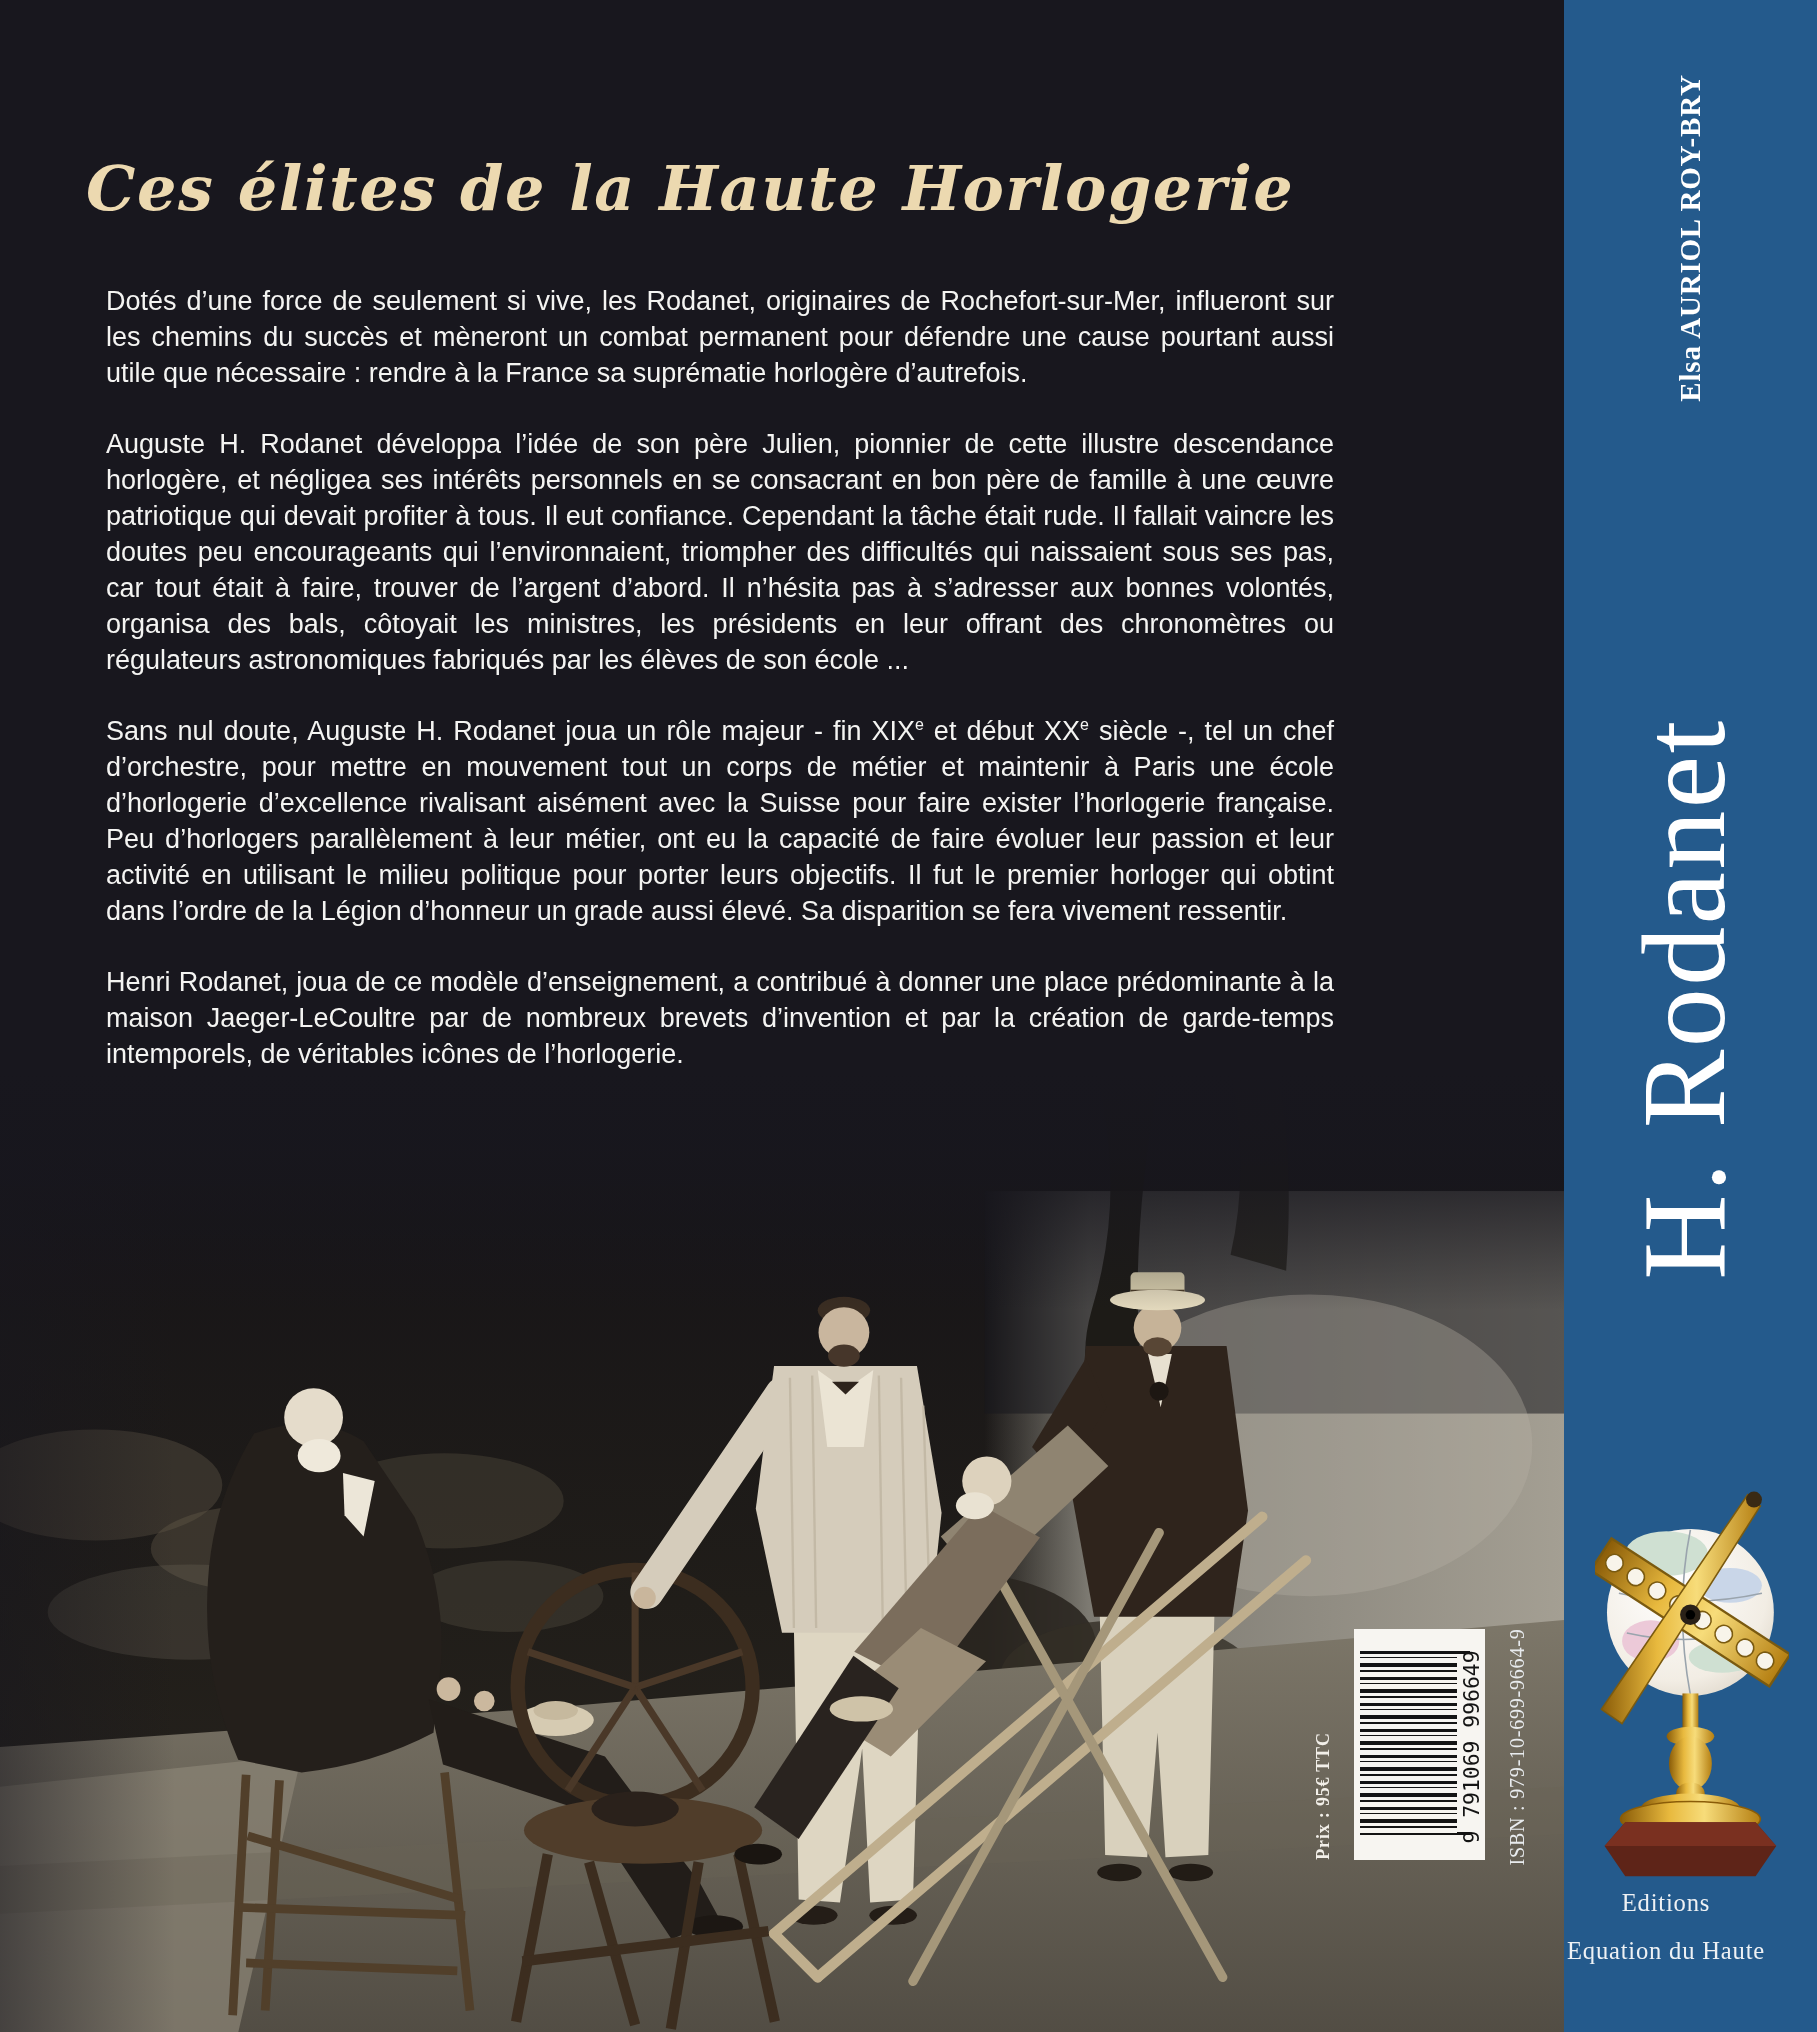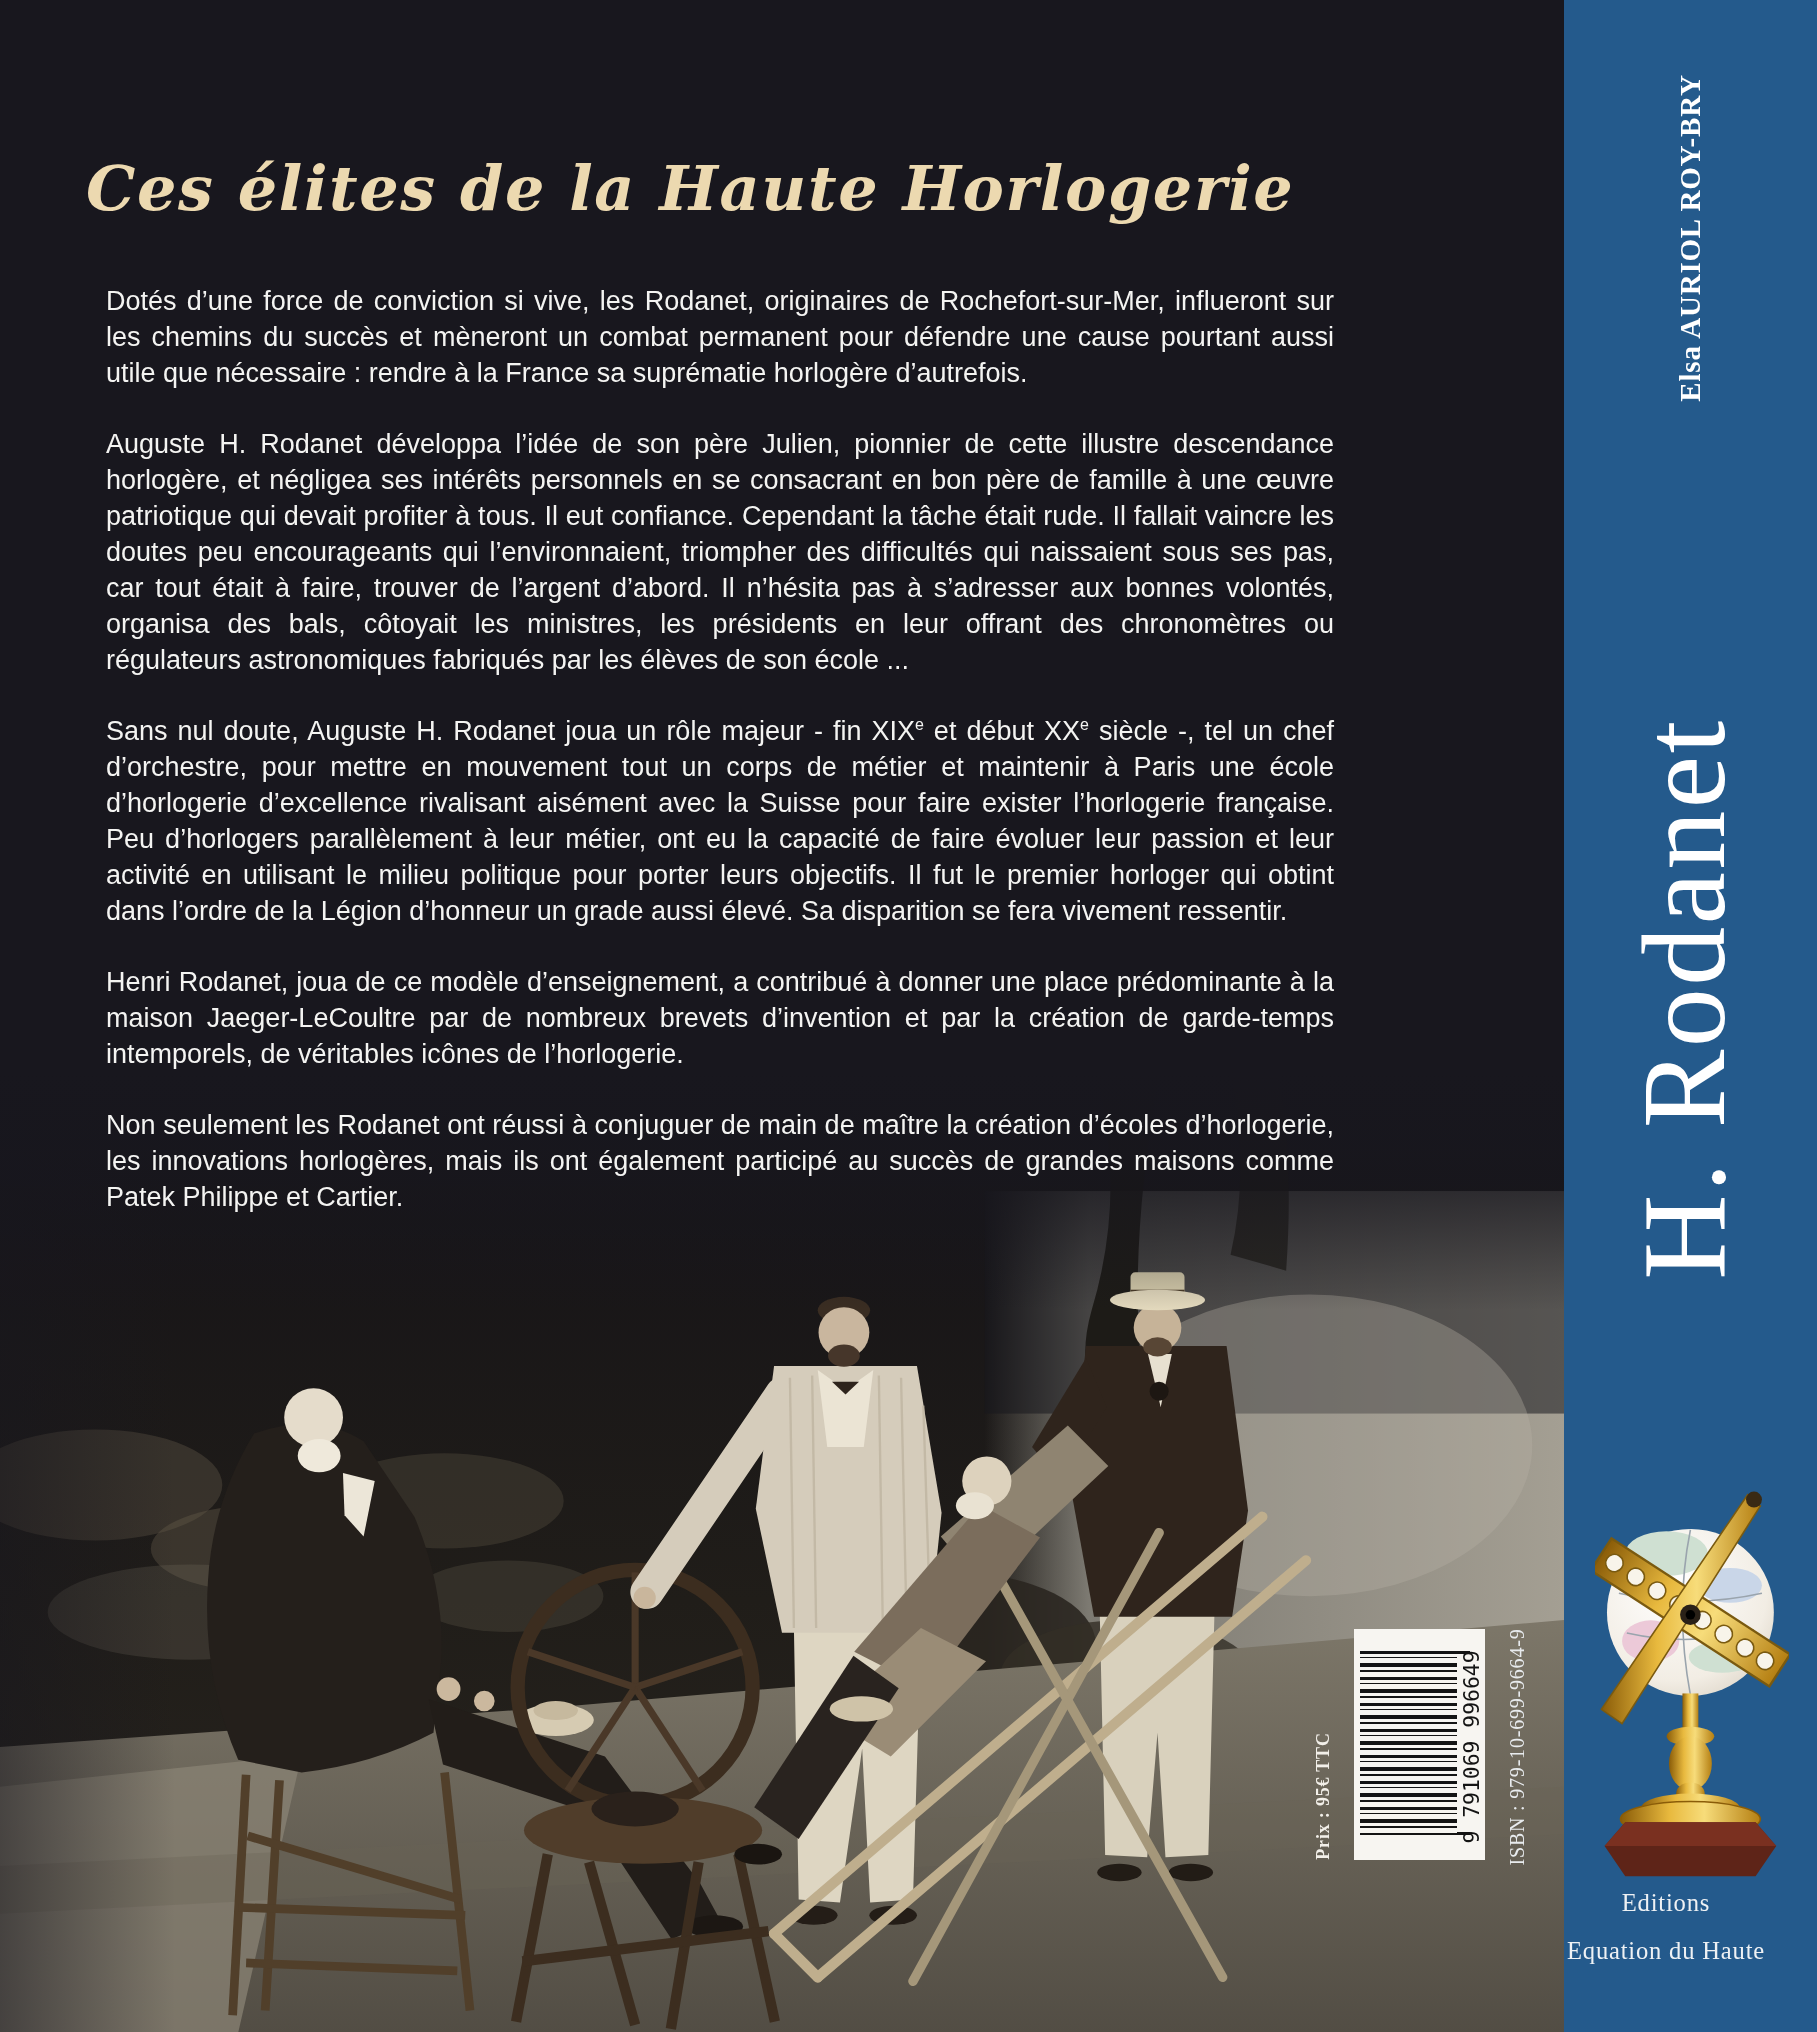--- a/index.html
+++ b/index.html
@@ -61,25 +61,24 @@
 </head>
 <body>
 
 <div class="cover">
 
   <div class="back-panel">
 
     <div class="script-title">Ces élites de la Haute Horlogerie</div>
 
     <div class="body-text">
-      <p>Dotés d’une force de conviction si vive, les Rodanet, originaires de Rochefort-sur-Mer, influeront sur les chemins du succès et mèneront un combat permanent pour défendre une cause pourtant aussi utile que nécessaire : rendre à la France sa suprématie horlogère d’autrefois.</p>
+      <p>Dotés d’une force de seulement si vive, les Rodanet, originaires de Rochefort-sur-Mer, influeront sur les chemins du succès et mèneront un combat permanent pour défendre une cause pourtant aussi utile que nécessaire : rendre à la France sa suprématie horlogère d’autrefois.</p>
       <p>Auguste H. Rodanet développa l’idée de son père Julien, pionnier de cette illustre descendance horlogère, et négligea ses intérêts personnels en se consacrant en bon père de famille à une œuvre patriotique qui devait profiter à tous. Il eut confiance. Cependant la tâche était rude. Il fallait vaincre les doutes peu encourageants qui l’environnaient, triompher des difficultés qui naissaient sous ses pas, car tout était à faire, trouver de l’argent d’abord. Il n’hésita pas à s’adresser aux bonnes volontés, organisa des bals, côtoyait les ministres, les présidents en leur offrant des chronomètres ou régulateurs astronomiques fabriqués par les élèves de son école ...</p>
       <p><span>Sans nul doute, Auguste H. Rodanet joua un rôle majeur - fin XIX</span><sup>e</sup><span> et début XX</span><sup>e</sup><span> siècle -, tel un chef d’orchestre, pour mettre en mouvement tout un corps de métier et maintenir à Paris une école d’horlogerie d’excellence rivalisant aisément avec la Suisse pour faire exister l’horlogerie française. Peu d’horlogers parallèlement à leur métier, ont eu la capacité de faire évoluer leur passion et leur activité en utilisant le milieu politique pour porter leurs objectifs. Il fut le premier horloger qui obtint dans l’ordre de la Légion d’honneur un grade aussi élevé. Sa disparition se fera vivement ressentir.</span></p>
       <p>Henri Rodanet, joua de ce modèle d’enseignement, a contribué à donner une place prédominante à la maison Jaeger-LeCoultre par de nombreux brevets d’invention et par la création de garde-temps intemporels, de véritables icônes de l’horlogerie.</p>
-      <p>Non seulement les Rodanet ont réussi à conjuguer de main de maître la création d’écoles d’horlogerie, les innovations horlogères, mais ils ont également participé au succès de grandes maisons comme Patek Philippe et Cartier.</p>
     </div>
 
     <div class="photo">
       <svg viewBox="0 0 1970 1210" xmlns="http://www.w3.org/2000/svg">
         <defs>
           <linearGradient id="gLeft" x1="0" y1="0" x2="0" y2="1">
             <stop offset="0" stop-color="#141217"></stop>
               <stop offset="0.55" stop-color="#201d19"></stop>
               <stop offset="1" stop-color="#2a2620"></stop>
           </linearGradient>

